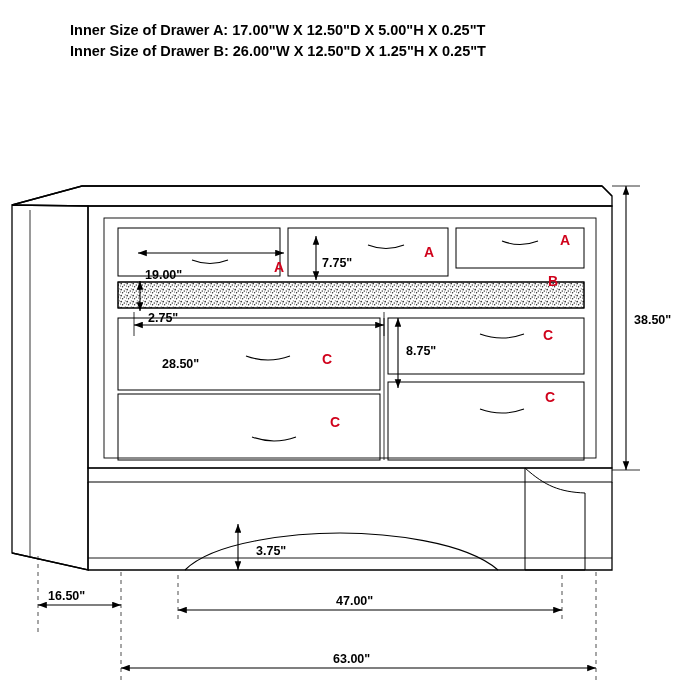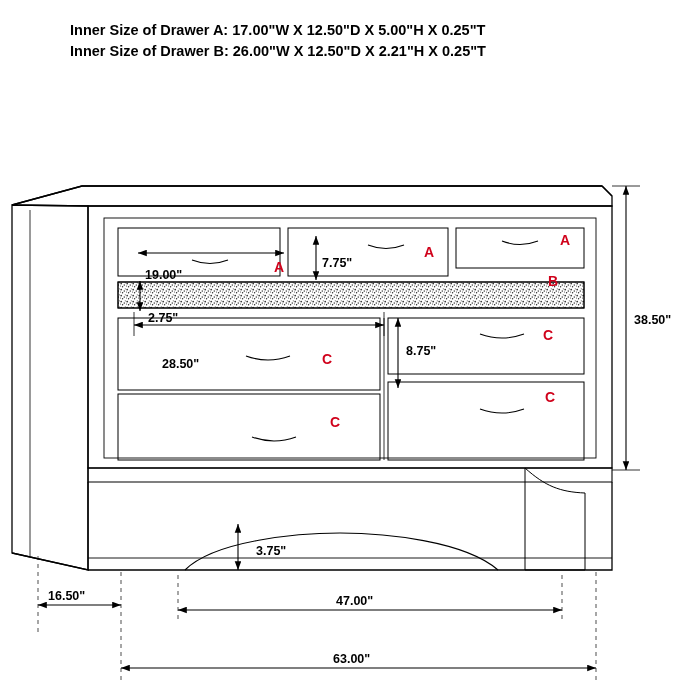--- a/index.html
+++ b/index.html
@@ -53,21 +53,21 @@
     fill: none;
   }
 </style>
 </head>
 <body>
 
 <div id="page">
 
   <div class="spec-block">
     <div class="spec-line">Inner Size of Drawer A: 17.00"W X 12.50"D X 5.00"H X 0.25"T</div>
-    <div class="spec-line">Inner Size of Drawer B: 26.00"W X 12.50"D X 2.21"H X 0.25"T</div>
+    <div class="spec-line">Inner Size of Drawer B: 26.00"W X 12.50"D X 1.25"H X 0.25"T</div>
   </div>
 
   <svg class="diagram" viewBox="0 0 700 700">
     <defs>
       <marker id="arrEnd" markerWidth="9" markerHeight="9" refX="8" refY="3" orient="auto" markerUnits="strokeWidth">
         <path d="M0,0 L8,3 L0,6 z" fill="#000"></path>
       </marker>
       <marker id="arrStart" markerWidth="9" markerHeight="9" refX="0" refY="3" orient="auto" markerUnits="strokeWidth">
         <path d="M8,0 L0,3 L8,6 z" fill="#000"></path>
       </marker>

